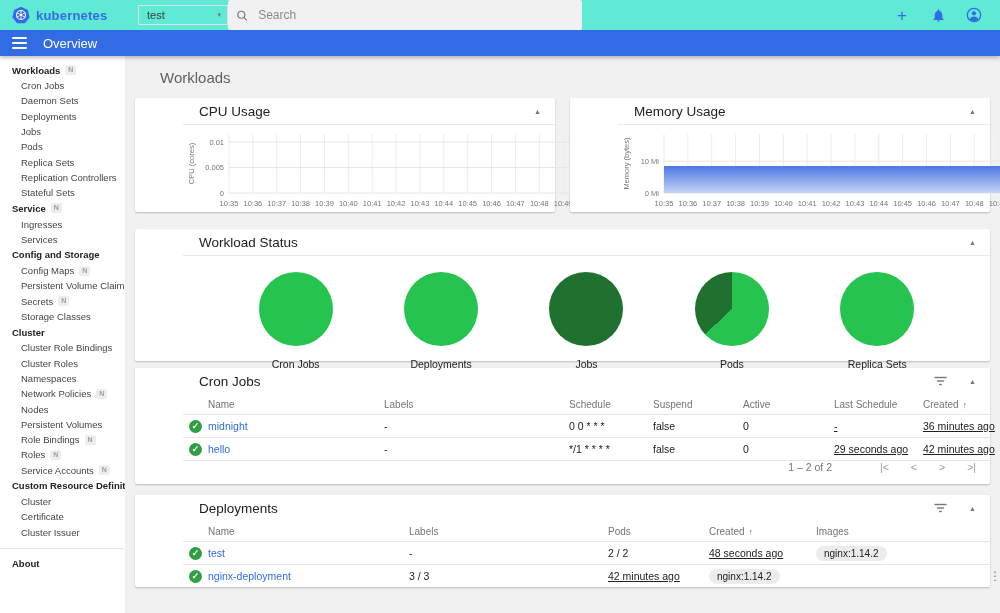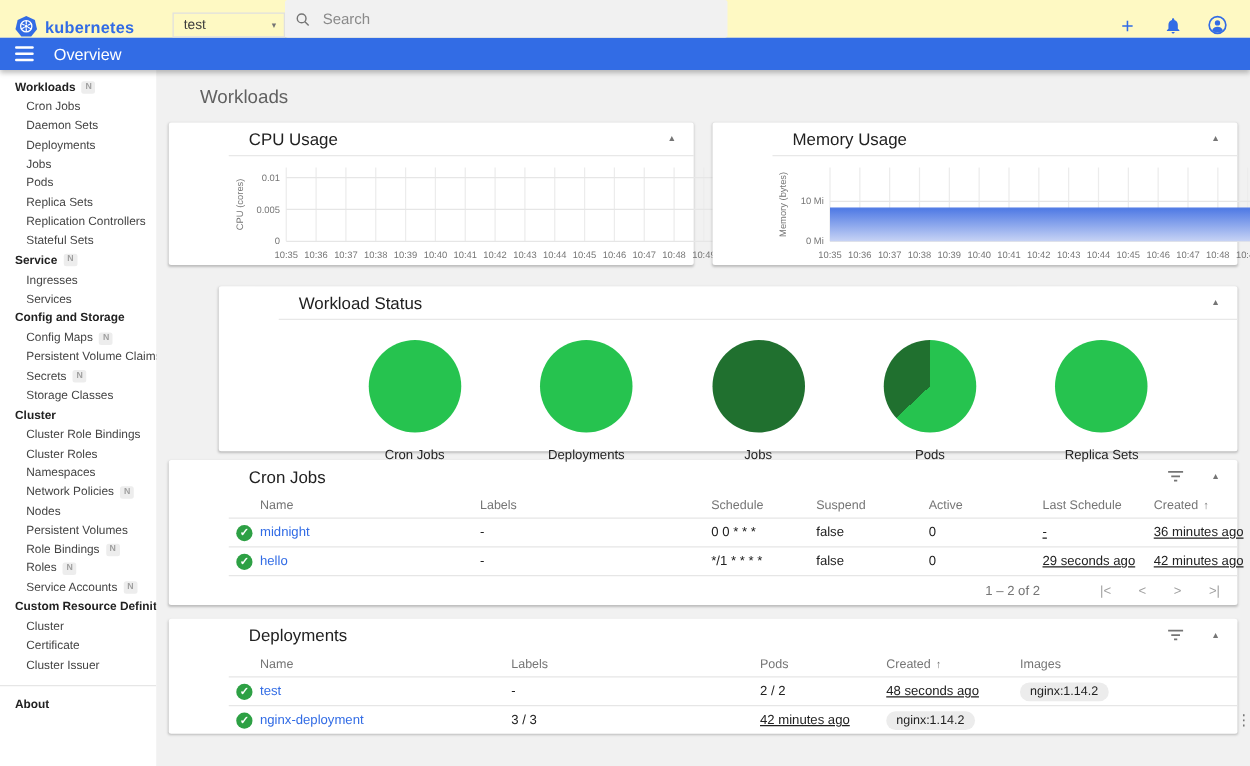--- a/index.html
+++ b/index.html
@@ -1,21 +1,21 @@
 <!DOCTYPE html>
 <html><head>
 <meta charset="utf-8">
 <style>
   * { box-sizing: border-box; margin: 0; padding: 0; }
   html,body { width:1000px; height:613px; overflow:hidden;
     font-family:"Liberation Sans", sans-serif; background:#f1f1f1; color:#212121; }
 
   
   .top-header { position:absolute; top:0; left:0; width:1000px; height:30px;
-    background:#fef9c3; display:flex; align-items:flex-end; padding:0 12px; z-index:30; }
+    background:#5eead4; display:flex; align-items:center; padding:0 12px; z-index:30; }
   .brand { display:flex; align-items:center; gap:6px; width:112px; cursor:pointer; }
   .brand-text { color:#326ce5; font-weight:bold; font-size:13px; letter-spacing:.2px; }
   .ns-select { margin-left:14px; width:90px; height:20px; border:1px solid #e0e0e0;
     display:flex; align-items:center; padding:0 6px 0 8px; font-size:11px; color:#3c3c3c; cursor:pointer; }
   .ns-select .caret { margin-left:auto; color:#757575; font-size:7px; }
   .search-bar { margin-left:0; width:354px; height:22px; background:#f1f1f1;
     border-radius:2px; display:flex; align-items:center; padding:15px 8px; }
   .search-bar input { border:none; outline:none; background:transparent; font-size:12px;
     color:#444; width:100%; margin-left:10px; font-family:"Liberation Sans",sans-serif; }
   .search-bar input::placeholder { color:#8a8a8a; }
@@ -54,21 +54,21 @@
   .card-title { font-size:13.5px; color:#212121; }
   .head-tools { margin-left:auto; display:flex; align-items:center; gap:22px; }
   .collapse-caret { color:#757575; font-size:7px; cursor:pointer; }
   .filter-icon { cursor:pointer; display:flex; }
 
   .charts-row { display:flex; gap:15px; margin-bottom:17px; }
   .chart-card { width:420px; height:114px; }
   .chart-card:last-child { width:420px; }
   .chart-body { height:86px; }
 
-  .status-card { height:132px; margin-bottom:7px;margin-left:40px; }
+  .status-card { height:132px; margin-bottom:7px; }
   .pies { display:flex; justify-content:space-around; padding:16px 40px 0 40px; }
   .pie-wrap { display:flex; flex-direction:column; align-items:center; width:140px; }
   .pie { width:74px; height:74px; border-radius:50%; }
   .pie-label { margin-top:12px; font-size:10.5px; color:#212121; }
 
   .table-card { margin-bottom:11px; }
   .table-card .card-head { height:26px; border-bottom:none; }
   .cron-grid { display:grid; grid-template-columns:25px 176px 185px 84px 90px 91px 89px 90px 1fr; align-items:center; }
   .dep-grid  { display:grid; grid-template-columns:25px 201px 199px 101px 107px 197px 1fr; align-items:center; }
   .trow { height:23px; border-top:1px solid #e6e6e6; font-size:10.5px; }
@@ -76,21 +76,21 @@
   .thead .sort-arrow { color:#757575; margin-left:4px; font-size:9px; }
   .checkcell { display:flex; justify-content:center; }
   .checkicon { width:13px; height:13px; border-radius:50%; background:#2da044; color:#fff;
     font-size:9px; line-height:13px; text-align:center; font-weight:bold; }
   .namelink { color:#326ce5; cursor:pointer; }
   .underlined { text-decoration:underline; color:#212121; cursor:pointer; }
   .chip { display:inline-block; background:#ececec; border-radius:9px; padding:2px 8px;
     font-size:10px; color:#212121; }
   .kebab { justify-self:end; margin-right:12px; color:#757575; font-size:12px; cursor:pointer;
     letter-spacing:0; }
-  .pagination { height:24px; border-top:1px solid #e6e6e6; display:flex; align-items:center;
+  .pagination { height:24px; border-top:1px solid #e6e6e6; display:flex; align-items:flex-start;
     justify-content:flex-end; padding-right:14px; font-size:10.5px; color:#757575; }
   .pg-range { margin-right:26px; }
   .pgbtn { color:#9e9e9e; margin-left:22px; cursor:pointer; font-size:10.5px; }
 
   svg text { font-family:"Liberation Sans", sans-serif; }
 </style>
 </head>
 <body>
 
 <header class="top-header">

